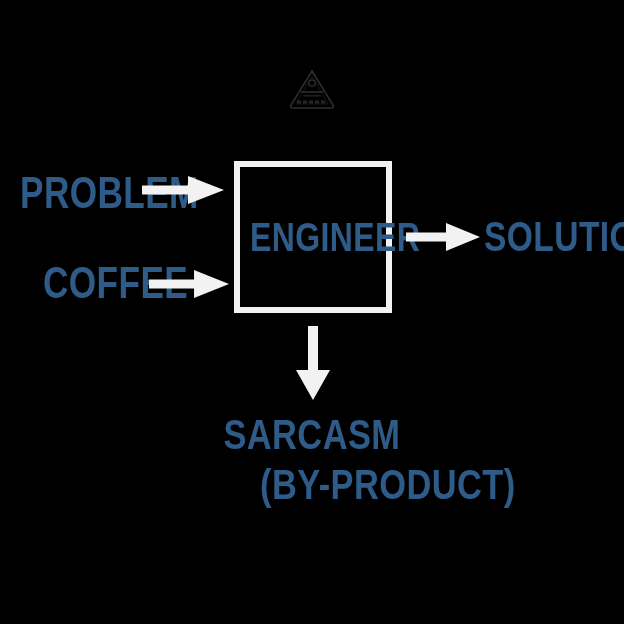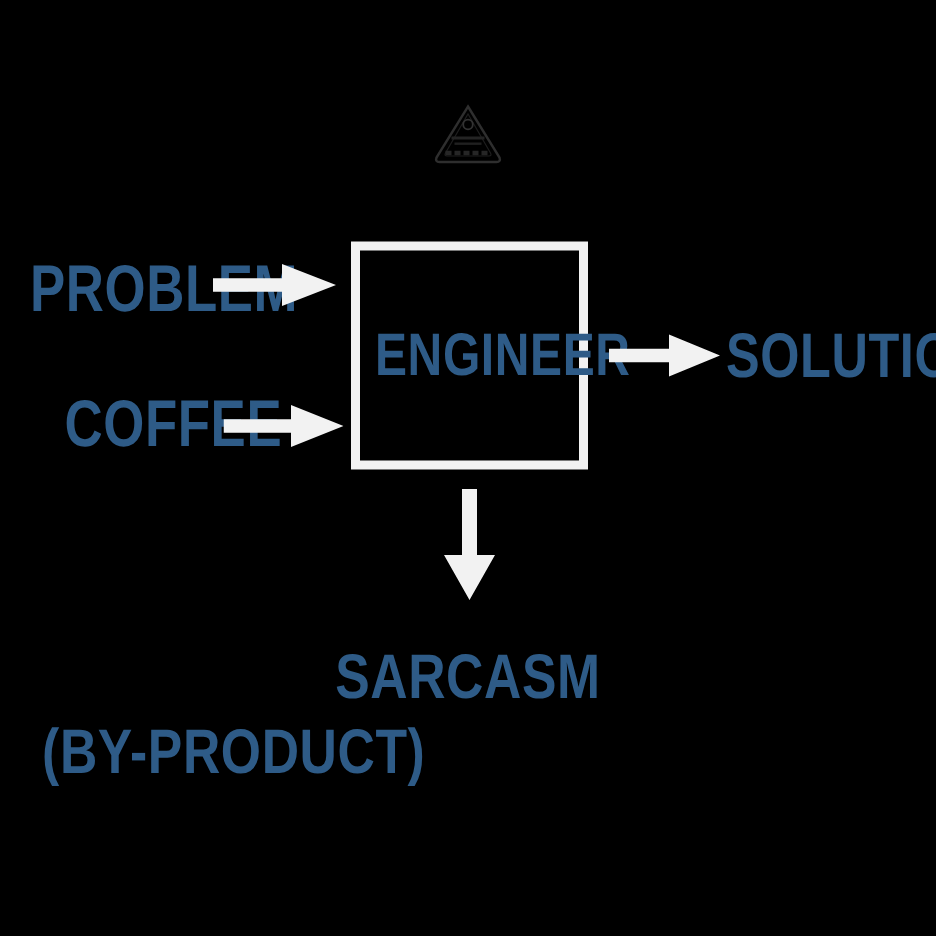--- a/index.html
+++ b/index.html
@@ -45,21 +45,20 @@
     font-weight: 700;
     letter-spacing: 0.5px;
     white-space: nowrap;
     line-height: 1;
     transform: scaleX(0.80);
     transform-origin: left top;
     text-transform: uppercase;
   }
   .blue-label.center-origin {
     transform-origin: center top;
-    margin-top: 16px;
   }
 
   #label-problem {
     left: 20px;
     top: 171px;
     font-size: 44px;
   }
   #label-coffee {
     left: 43px;
     top: 261px;
@@ -85,21 +84,21 @@
   }
   #label-sarcasm .inner,
   #label-byproduct .inner {
     display: inline-block;
     transform: scaleX(0.82);
   }
   #label-byproduct {
     left: 0px;
     top: 464px;
     width: 544px;
-    text-align: left;
+    text-align: right;
     font-size: 42px;
     transform: none;
   }
 
   
   #engineer-box {
     position: absolute;
     left: 234px;
     top: 161px;
     width: 158px;

